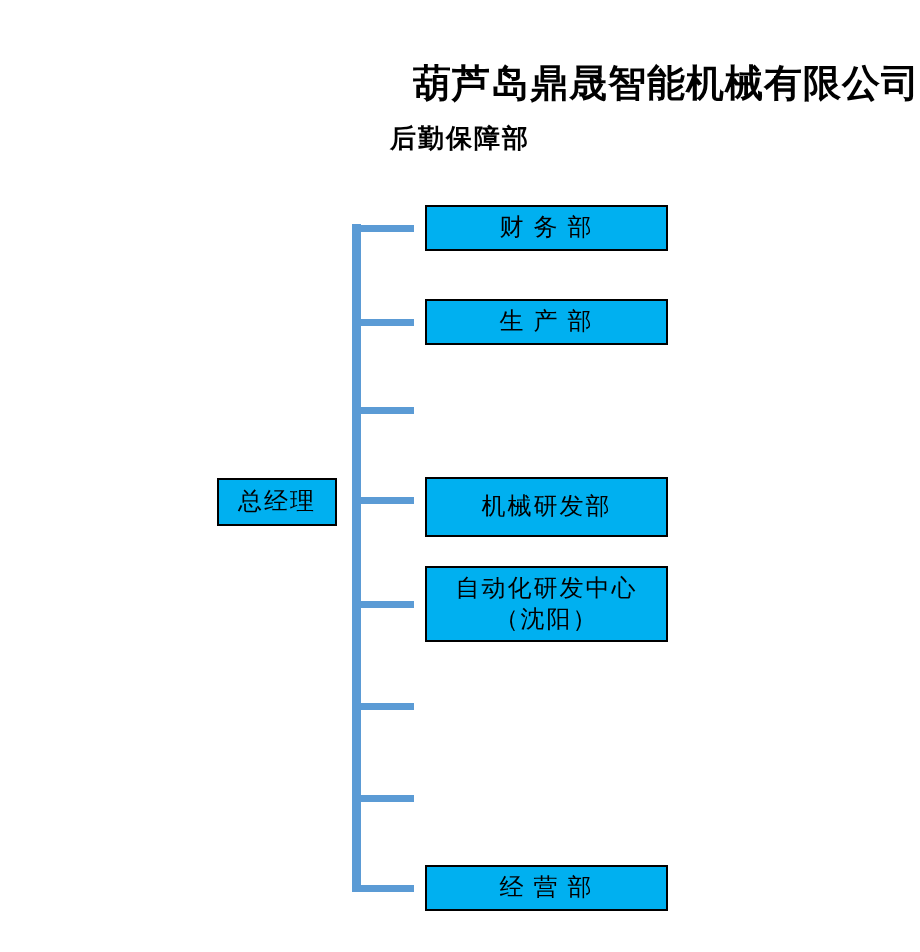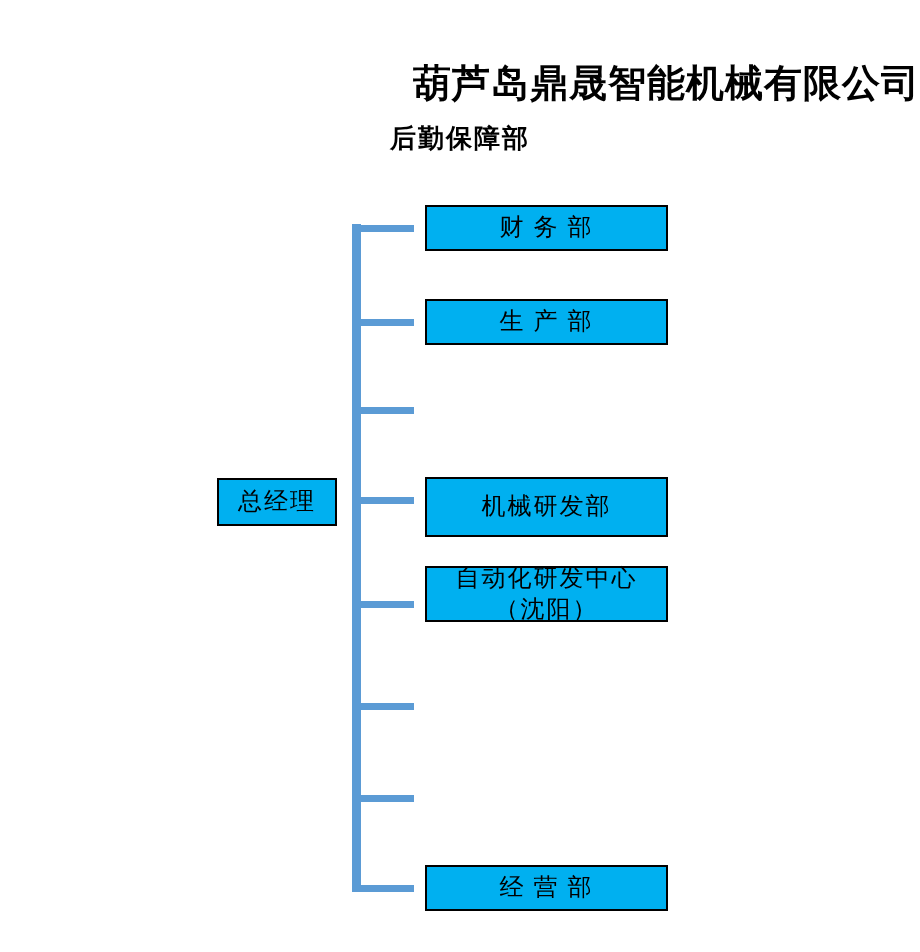--- a/index.html
+++ b/index.html
@@ -110,21 +110,21 @@
 
     <div class="node root">总经理</div>
 
     <div class="node dept" style="top:299px">生 产 部</div>
 
     <div class="node dept" style="top:205px">财 务 部</div>
 
 
     <div class="node dept" style="top:477px; height:60px">机械研发部</div>
 
-    <div class="node dept" style="top:566px; height:56px">自动化研发中心
+    <div class="node dept" style="top:566px; height:76px">自动化研发中心
 （沈阳）</div>
 
 
 
     <div class="node dept" style="top:865px">经 营 部</div>
 
   </div>
 </div>
 
 </body></html>

